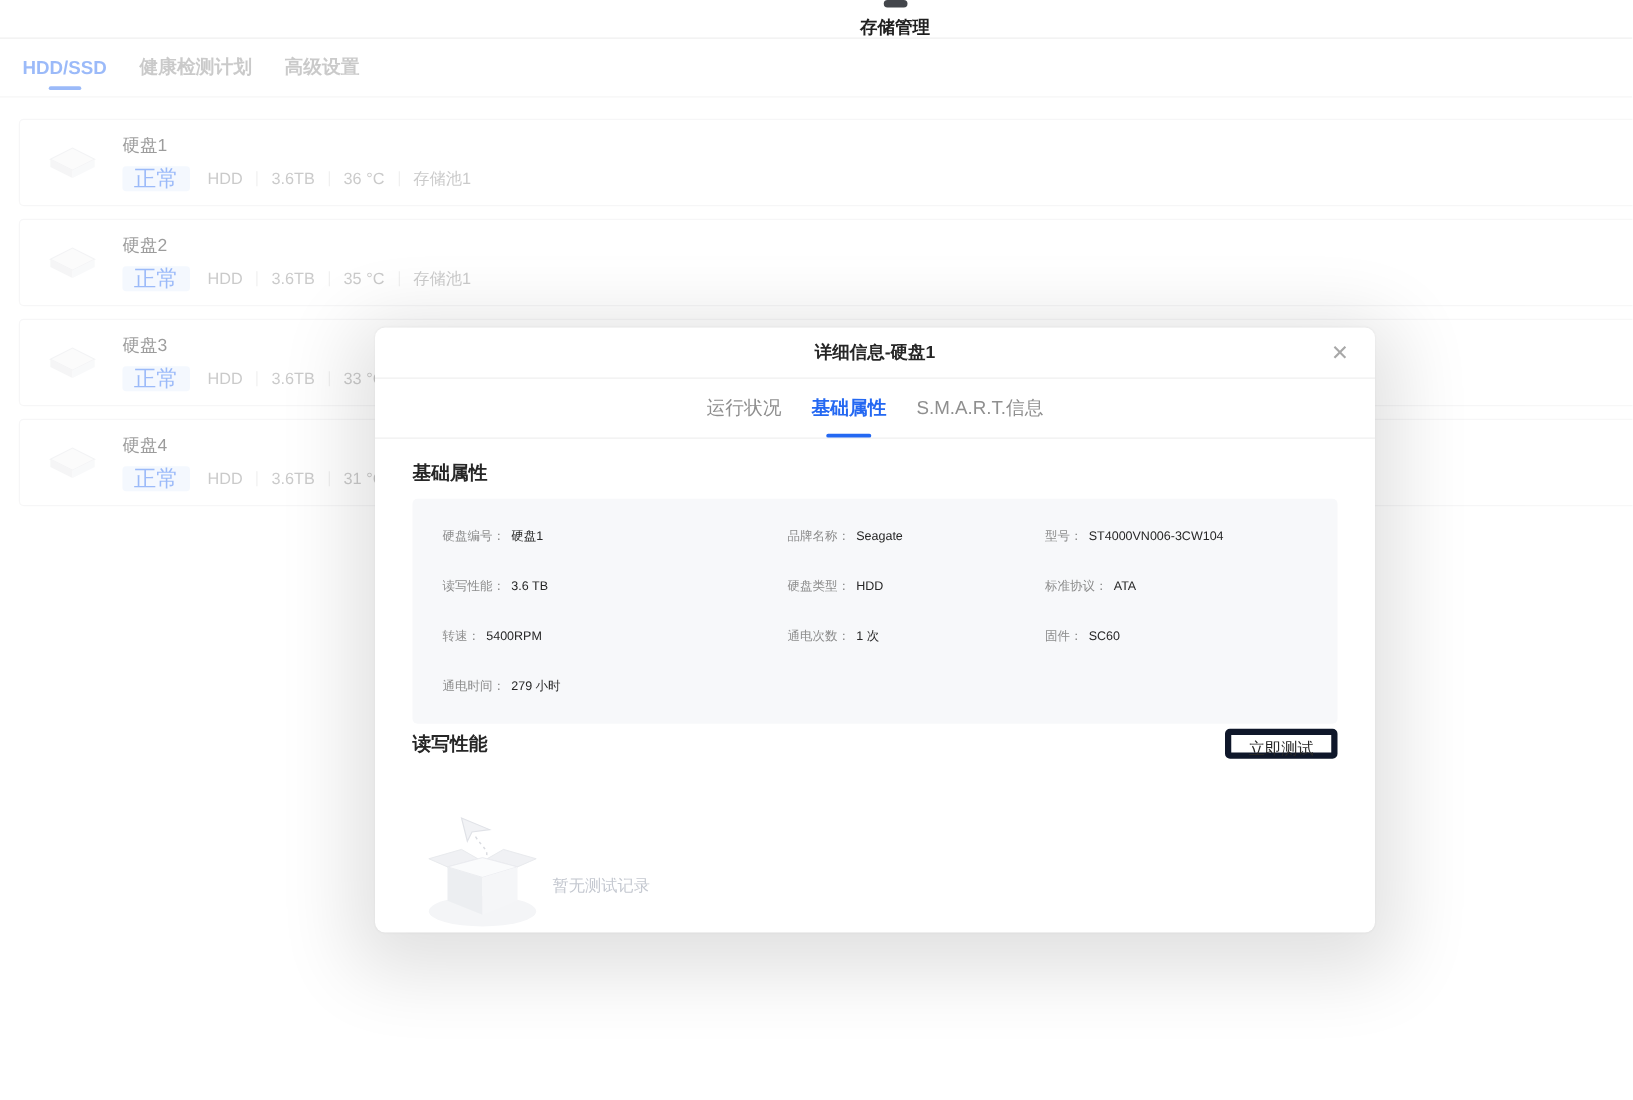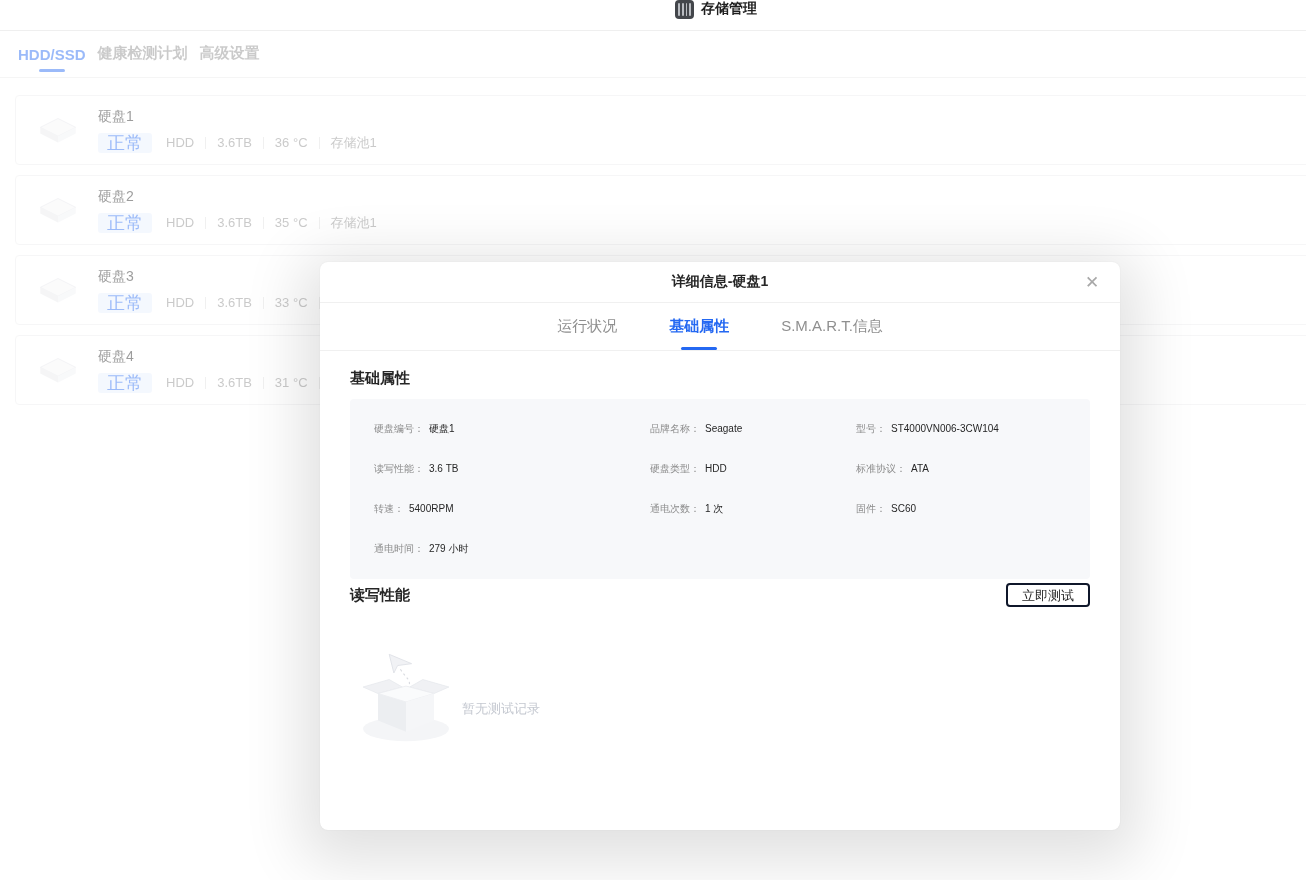--- a/index.html
+++ b/index.html
@@ -4,33 +4,33 @@
 <style>
   * { margin:0; padding:0; box-sizing:border-box; }
   html,body { width:1306px; height:880px; }
   body {
     position:relative; overflow:hidden; background:#ffffff;
     font-family:"Liberation Sans","DejaVu Sans",sans-serif; color:#262626;
   }
 
   
   .app-header {
-    height:31px; display:flex; align-items:flex-start; justify-content:center;
-    gap:7px; border-bottom:1px solid #efefef; padding-left:126px;
+    height:31px; display:flex; align-items:center; justify-content:center;
+    gap:7px; border-bottom:1px solid #efefef; padding-left:126px;flex-direction:column;
   }
   .app-header .title { font-size:14px; font-weight:bold; color:#1f1f1f; }
   .app-icon { width:19px; height:19px; border-radius:4px; background:#43464b;
     display:flex; align-items:center; justify-content:center; gap:2px; padding:3px; }
   .app-icon i { display:block; width:2px; height:100%; background:#b9bcc1; border-radius:1px; }
 
   
   .page-dim { position:absolute; left:0; right:0; top:32px; bottom:0; opacity:0.45; }
 
   .tabbar {
-    display:flex; align-items:flex-end; gap:8px; padding:0 0 0 16px;
+    display:flex; align-items:flex-end; gap:22px; padding:0 0 0 16px;
     height:46px; border-bottom:1px solid #ebebeb;
   }
   .tabbar .tab {
     position:relative; font-size:15px; font-weight:bold; color:#8c8c8c;
     padding:0 2px 14px 2px; cursor:pointer;
   }
   .tabbar .tab.active { color:#2468f2; }
   .tabbar .tab.active::after {
     content:""; position:absolute; left:50%; transform:translateX(-50%);
     bottom:5px; width:26px; height:3px; border-radius:2px; background:#2468f2;
@@ -46,38 +46,38 @@
   .disk-name { font-size:14px; color:#262626; margin-bottom:7px; }
   .disk-meta { display:flex; align-items:center; font-size:13px; color:#8c8c8c; }
   .badge {
     background:#e8f1fd; color:#2468f2; font-size:18px; line-height:20px;
     padding:0 9px; border-radius:3px; margin-right:14px;
   }
   .sep { width:1px; height:12px; background:#e0e0e0; margin:0 11px; }
 
   
   .modal {
-    position:absolute; left:320px; top:262px; width:800px; height:568px;
+    position:absolute; left:300px; top:262px; width:800px; height:484px;
     background:#fff; border-radius:8px;
     box-shadow:0 14px 60px 18px rgba(0,0,0,0.12), 0 0 2px rgba(0,0,0,0.06);
   }
   .modal-header {
     height:41px; border-bottom:1px solid #f0f0f0; position:relative;
     display:flex; align-items:center; justify-content:center;
   }
   .modal-title { font-size:14px; font-weight:bold; color:#262626; }
   .modal-close {
     position:absolute; right:16px; top:8px; width:24px; height:24px;
     display:flex; align-items:center; justify-content:center;
     font-size:17px; color:#a8a8a8; cursor:pointer; background:none; border:none;
     font-family:"Liberation Sans",sans-serif;
   }
   .modal-tabs {
     height:48px; border-bottom:1px solid #f0f0f0;
-    display:flex; align-items:stretch; justify-content:center; gap:48px;
+    display:flex; align-items:stretch; justify-content:center; gap:20px;
   }
   .modal-tabs .mtab {
     position:relative; display:flex; align-items:center;
     font-size:15px; color:#8f8f8f; cursor:pointer; padding:0 2px;
   }
   .modal-tabs .mtab.active { color:#2468f2; font-weight:bold; }
   .modal-tabs .mtab.active::after {
     content:""; position:absolute; left:50%; transform:translateX(-50%);
     bottom:0; width:36px; height:3px; border-radius:2px; background:#2468f2;
   }
@@ -89,21 +89,21 @@
     margin-top:11px; background:#f7f8fa; border-radius:4px; padding:10px 24px;
     display:grid; grid-template-columns:276px 206px auto; grid-auto-rows:40px;
     align-items:center;
   }
   .prop { font-size:10px; white-space:nowrap; }
   .prop .plabel { color:#8c8c8c; }
   .prop .pvalue { color:#262626; margin-left:5px; }
 
   .perf-row { margin-top:4px; display:flex; align-items:center; justify-content:space-between; }
   .test-btn {
-    background:#fff; border:2px solid #0f172a; border-radius:4px;
+    background:#fff; border:5px solid #0f172a; border-radius:4px;
     font-size:13px; color:#262626; padding:3px 14px; height:24px; line-height:16px;
     cursor:pointer; font-family:"Liberation Sans",sans-serif;
   }
 
   .empty-wrap { margin-top:38px; display:flex; flex-direction:row; align-items:center; }
   .empty-text { margin-top:16px; font-size:13px; color:#c4c8d0; }
 </style>
 </head>
 <body>
 

